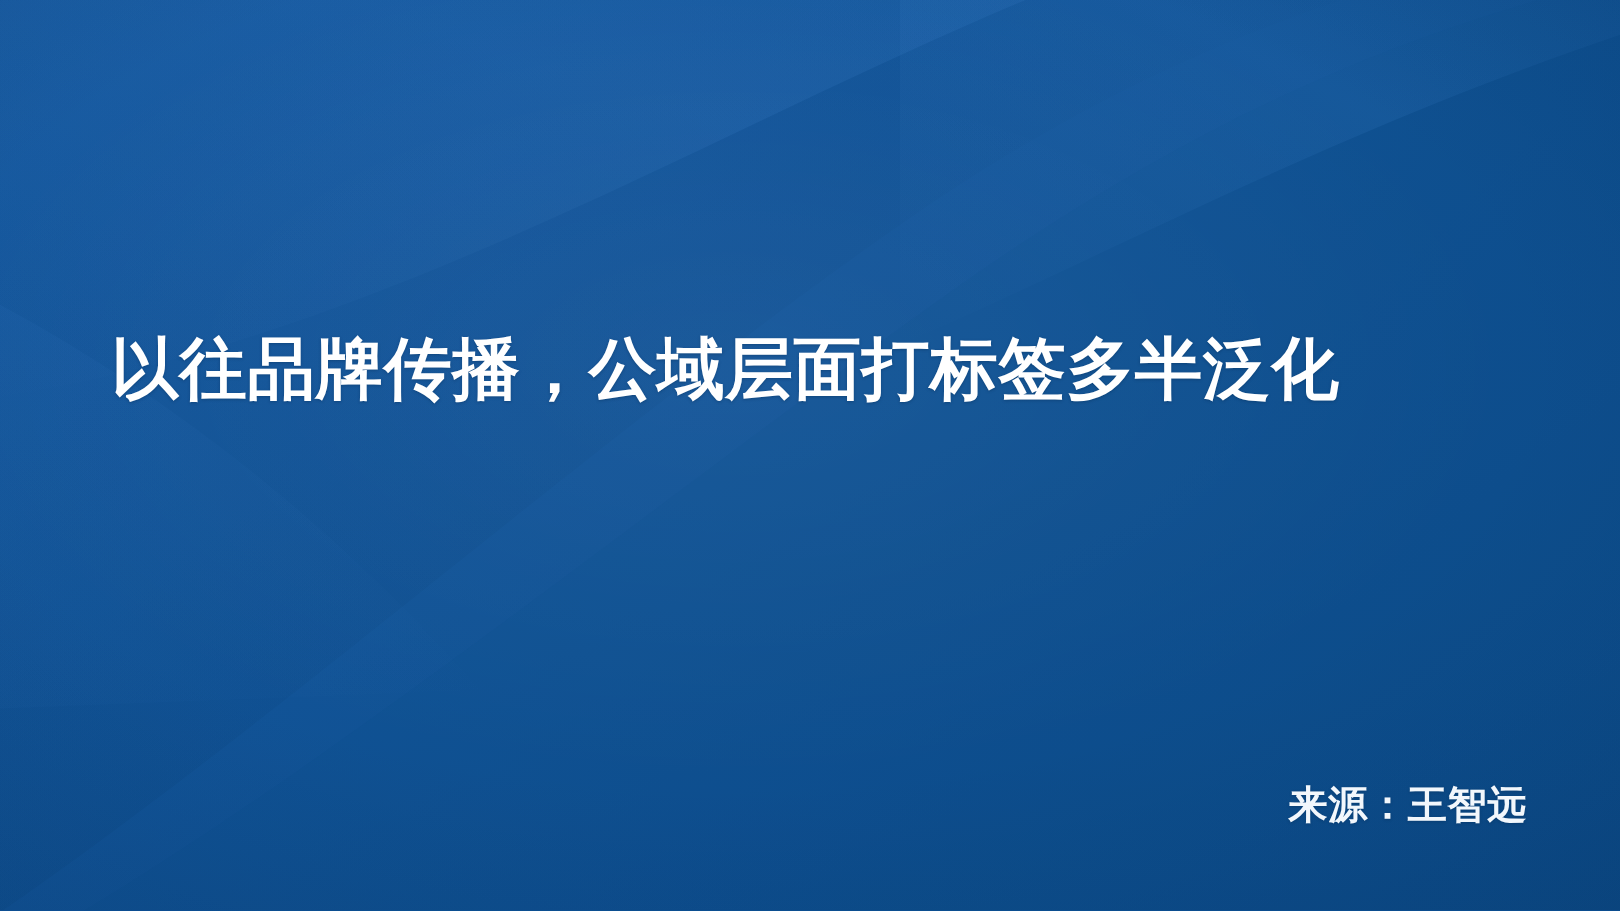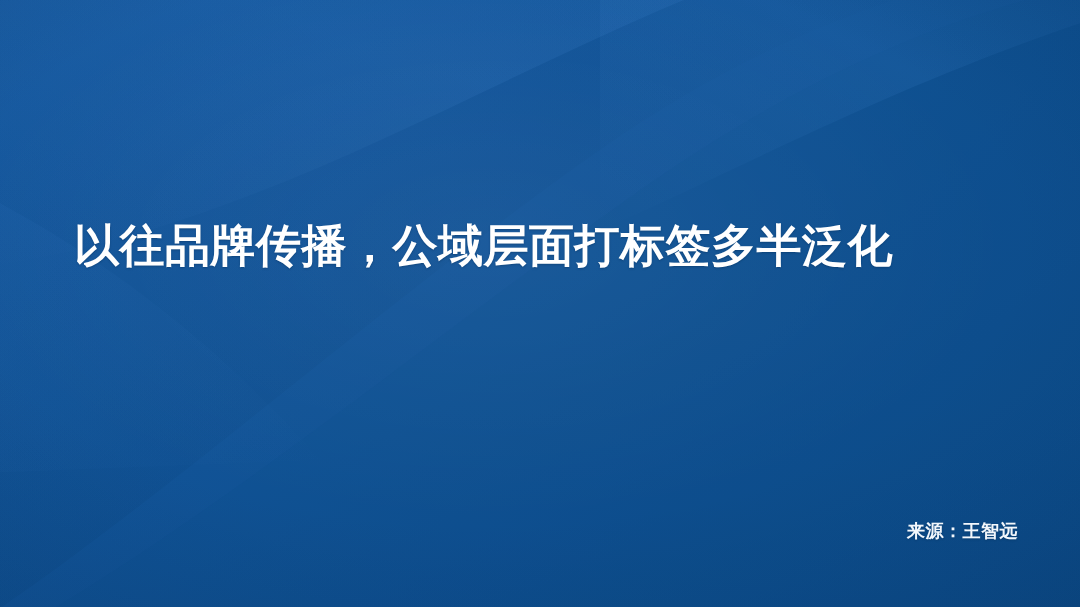--- a/index.html
+++ b/index.html
@@ -55,21 +55,21 @@
   .headline .line-2 {
     display: block;
     padding-left: 16px;
   }
 
   .attribution {
     position: absolute;
     right: 62px;
     top: 519px;
     color: #f2f7fc;
-    font-size: 18px;
+    font-size: 26px;
     font-weight: bold;
     letter-spacing: 0.5px;
     text-shadow: 0 1px 2px rgba(4, 38, 74, 0.3);
     white-space: nowrap;
   }
 </style>
 </head>
 <body>
 
 <div id="slide">

